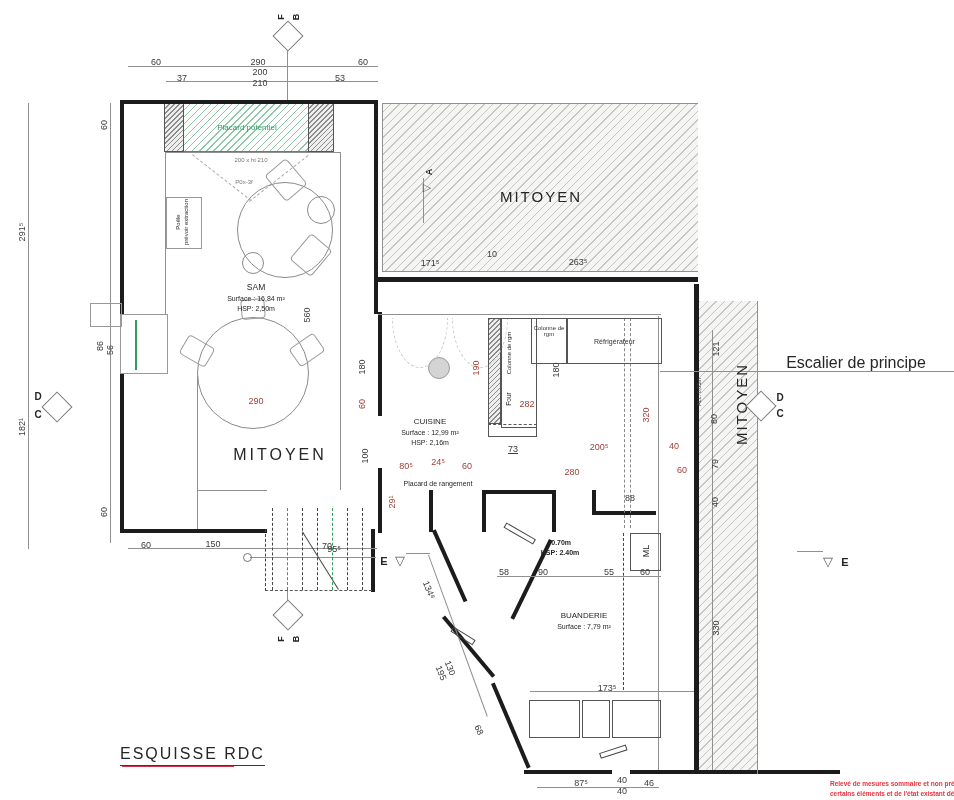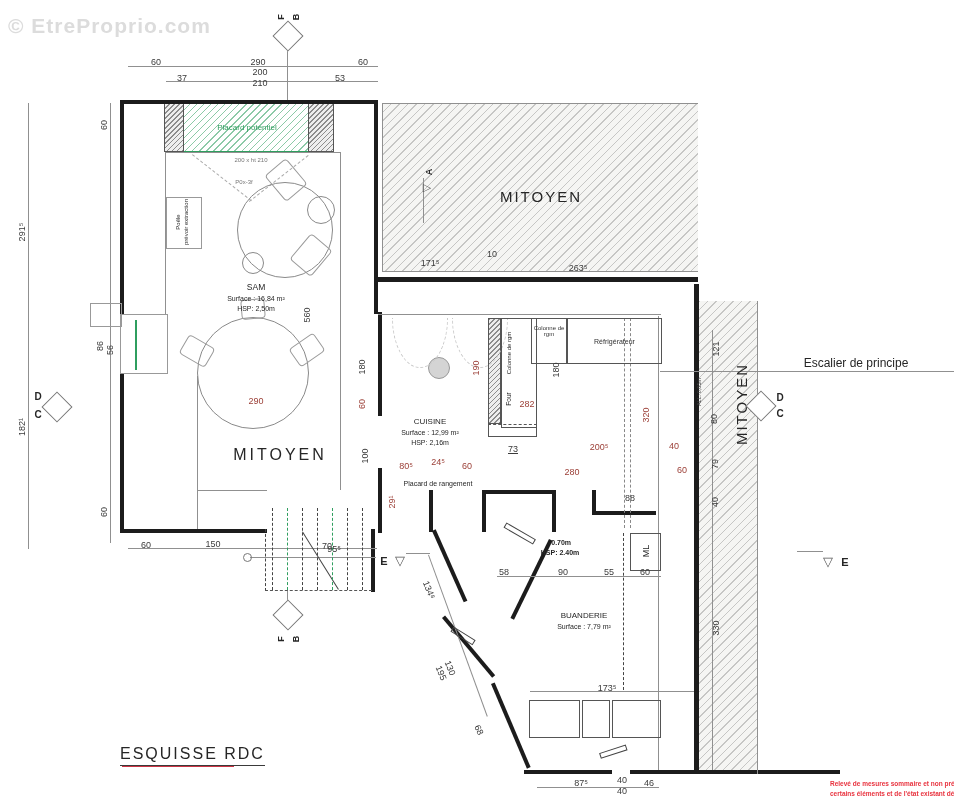--- a/index.html
+++ b/index.html
@@ -36,21 +36,20 @@
          border-bottom:1.5px solid #3a3a3a;padding-bottom:2px;}
   .title-red{position:absolute;left:122px;top:766px;width:112px;height:1px;background:#cc3344;}
   .disclaimer{position:absolute;left:830px;top:779px;font-size:6.5px;font-weight:bold;
               color:#e8333f;line-height:1.6;white-space:nowrap;}
 </style>
 </head>
 <body>
 
 <div class="plan">
 
-  <div class="watermark">© EtreProprio.com</div>
   <div class="title">ESQUISSE RDC</div>
   <div class="title-red"></div>
   <div class="disclaimer">
     <div>Relevé de mesures sommaire et non préci</div>
     <div>certains éléments et de l'état existant débu</div>
   </div>
 
   <div class="hatch" style="left:382px;top:104px;width:316px;height:167px;"></div>
   <div class="hatch" style="left:699px;top:301px;width:58px;height:473px;"></div>
   <div class="hatch-green" style="left:184px;top:102px;width:124px;height:50px;"></div>
@@ -180,21 +179,21 @@
   <div class="lbl c" style="left:247px;top:127px;font-size:8px;color:#2f9e5f;">Placard potentiel</div>
   <div class="lbl c" style="left:251px;top:160px;font-size:6px;color:#777;">200 x ht 210</div>
   <div class="lbl c" style="left:244px;top:182px;font-size:6px;color:#777;">P0x-3f</div>
   <div class="lbl rot90" style="left:183px;top:222px;font-size:6px;text-align:center;line-height:1.3;">
     <div>Poêle</div>
     <div>prévoir extraction</div>
   </div>
   <div class="lbl rot90" style="left:509px;top:353px;font-size:6px;">Colonne de rgm</div>
   <div class="lbl rot90" style="left:508px;top:399px;font-size:6.5px;">Four</div>
   <div class="lbl c" style="left:438px;top:483px;font-size:7px;">Placard de rangement</div>
-  <div class="lbl c" style="left:856px;top:363px;font-size:12px;">Escalier de principe</div>
+  <div class="lbl c" style="left:856px;top:363px;font-size:16px;">Escalier de principe</div>
   <div class="lbl rot90" style="left:699px;top:392px;font-size:5.5px;color:#444;">ALL: 0,65m</div>
   <div class="lbl rot90" style="left:646px;top:551px;font-size:9px;">ML</div>
 
   <div class="diamond" style="left:277px;top:25px;"></div>
   <div class="lbl rot90" style="left:281px;top:17px;font-size:9px;font-weight:bold;">F</div>
   <div class="lbl rot90" style="left:296px;top:17px;font-size:9px;font-weight:bold;">B</div>
   <div class="diamond" style="left:277px;top:604px;"></div>
   <div class="lbl rot90" style="left:281px;top:639px;font-size:9px;font-weight:bold;">F</div>
   <div class="lbl rot90" style="left:296px;top:639px;font-size:9px;font-weight:bold;">B</div>
   <div class="diamond" style="left:46px;top:396px;"></div>
@@ -223,21 +222,21 @@
       <span class="dim" style="left: 100px; top: 346px; transform: translate(-50%, -50%) rotate(-90deg);">86</span>
       <span class="dim" style="left: 110px; top: 350px; transform: translate(-50%, -50%) rotate(-90deg);">56</span>
       <span class="dim" style="left: 22px; top: 427px; transform: translate(-50%, -50%) rotate(-90deg);">182¹</span>
       <span class="dim" style="left: 104px; top: 512px; transform: translate(-50%, -50%) rotate(-90deg);">60</span>
       <span class="dim" style="left: 146px; top: 545px;">60</span>
       <span class="dim" style="left: 213px; top: 544px;">150</span>
       <span class="dim" style="left: 297px; top: 549px; margin-left: 37px;">95⁵</span>
       <span class="dim" style="left: 327px; top: 546px;">70</span>
       <span class="dim" style="left: 430px; top: 263px;">171⁵</span>
       <span class="dim" style="left: 492px; top: 254px;">10</span>
-      <span class="dim" style="left: 578px; top: 268px;">263⁵</span>
+      <span class="dim" style="left: 578px; top: 262px;">263⁵</span>
       <span class="dim" style="left: 307px; top: 315px; transform: translate(-50%, -50%) rotate(-90deg);">560</span>
       <span class="dim" style="left: 362px; top: 367px; transform: translate(-50%, -50%) rotate(-90deg);">180</span>
       <span class="dim red" style="left: 362px; top: 404px; transform: translate(-50%, -50%) rotate(-90deg);">60</span>
       <span class="dim" style="left: 365px; top: 456px; transform: translate(-50%, -50%) rotate(-90deg);">100</span>
       <span class="dim red" style="left: 392px; top: 502px; transform: translate(-50%, -50%) rotate(-90deg);">29¹</span>
       <span class="dim red" style="left: 476px; top: 368px; transform: translate(-50%, -50%) rotate(-90deg);">190</span>
       <span class="dim" style="left: 556px; top: 370px; transform: translate(-50%, -50%) rotate(-90deg);">180</span>
       <span class="dim red" style="left: 527px; top: 404px;">282</span>
       <span class="dim" style="left: 513px; top: 449px; text-decoration: underline;">73</span>
       <span class="dim red" style="left: 599px; top: 447px;">200⁵</span>
@@ -248,21 +247,21 @@
       <span class="dim" style="left: 630px; top: 498px;">88</span>
       <span class="dim red" style="left: 646px; top: 415px; transform: translate(-50%, -50%) rotate(-90deg);">320</span>
       <span class="dim red" style="left: 674px; top: 446px;">40</span>
       <span class="dim red" style="left: 682px; top: 470px;">60</span>
       <span class="dim" style="left: 716px; top: 349px; transform: translate(-50%, -50%) rotate(-90deg);">121</span>
       <span class="dim" style="left: 714px; top: 419px; transform: translate(-50%, -50%) rotate(-90deg);">80</span>
       <span class="dim" style="left: 715px; top: 464px; transform: translate(-50%, -50%) rotate(-90deg);">79</span>
       <span class="dim" style="left: 715px; top: 502px; transform: translate(-50%, -50%) rotate(-90deg);">40</span>
       <span class="dim" style="left: 716px; top: 628px; transform: translate(-50%, -50%) rotate(-90deg);">330</span>
       <span class="dim" style="left: 504px; top: 572px;">58</span>
-      <span class="dim" style="left: 563px; top: 572px;">90</span>
+      <span class="dim" style="left: 543px; top: 572px;">90</span>
       <span class="dim" style="left: 609px; top: 572px;">55</span>
       <span class="dim" style="left: 645px; top: 572px;">60</span>
       <span class="dim" style="left: 607px; top: 688px;">173⁵</span>
       <span class="dim" style="left: 581px; top: 783px;">87⁵</span>
       <span class="dim" style="left: 622px; top: 780px;">40</span>
       <span class="dim" style="left: 622px; top: 791px;">40</span>
       <span class="dim" style="left: 649px; top: 783px;">46</span>
       <span class="dim" style="left: 429px; top: 590px; transform: translate(-50%, -50%) rotate(68deg);">134⁸</span>
       <span class="dim" style="left: 450px; top: 668px; transform: translate(-50%, -50%) rotate(68deg);">130</span>
       <span class="dim" style="left: 441px; top: 673px; transform: translate(-50%, -50%) rotate(68deg);">195</span>

